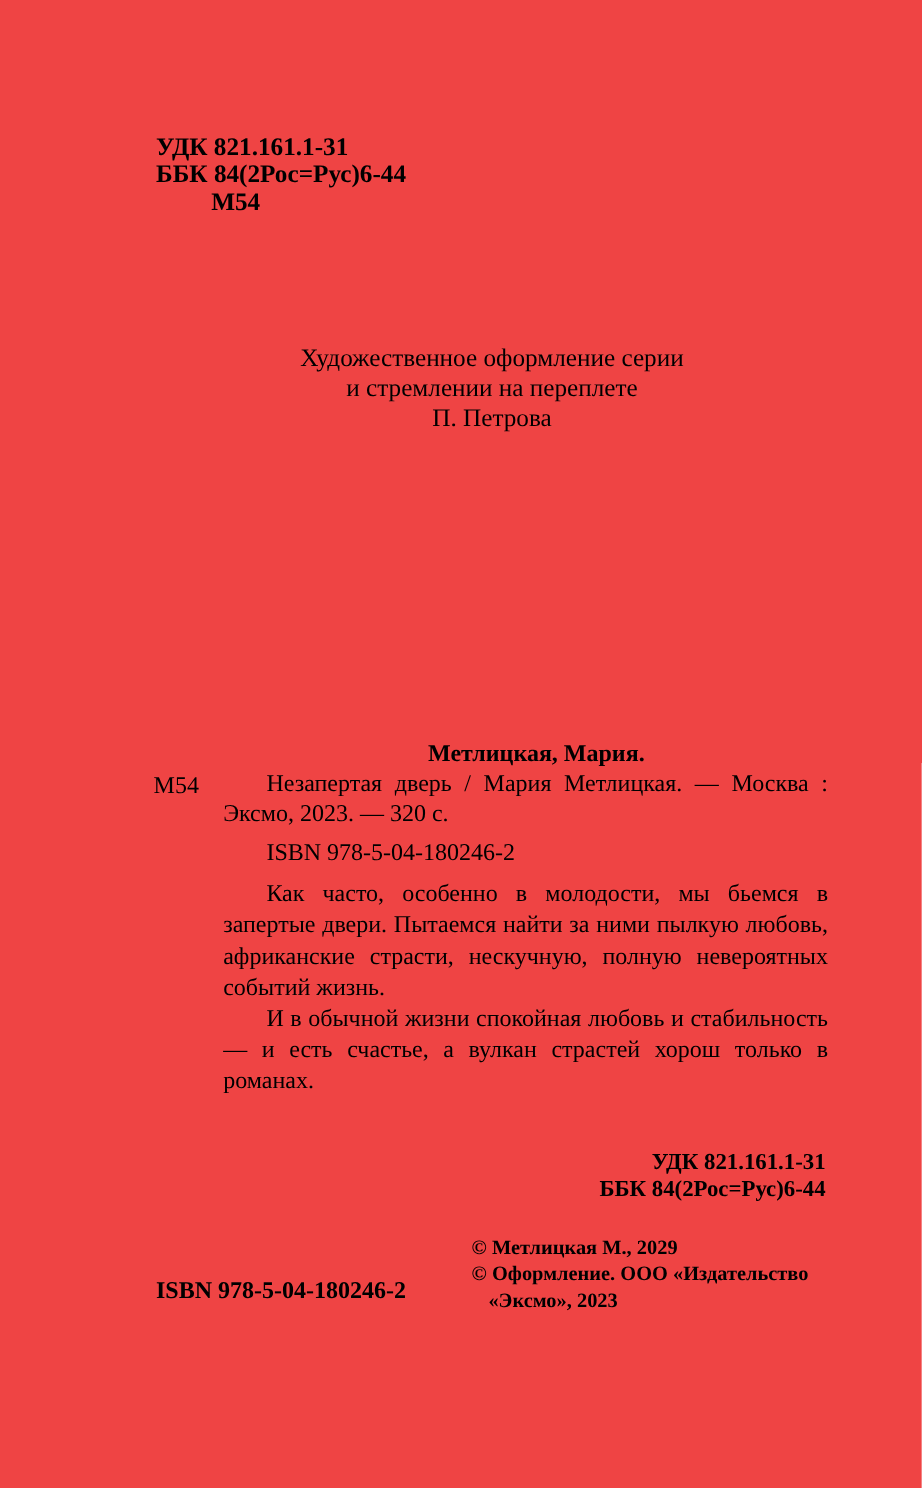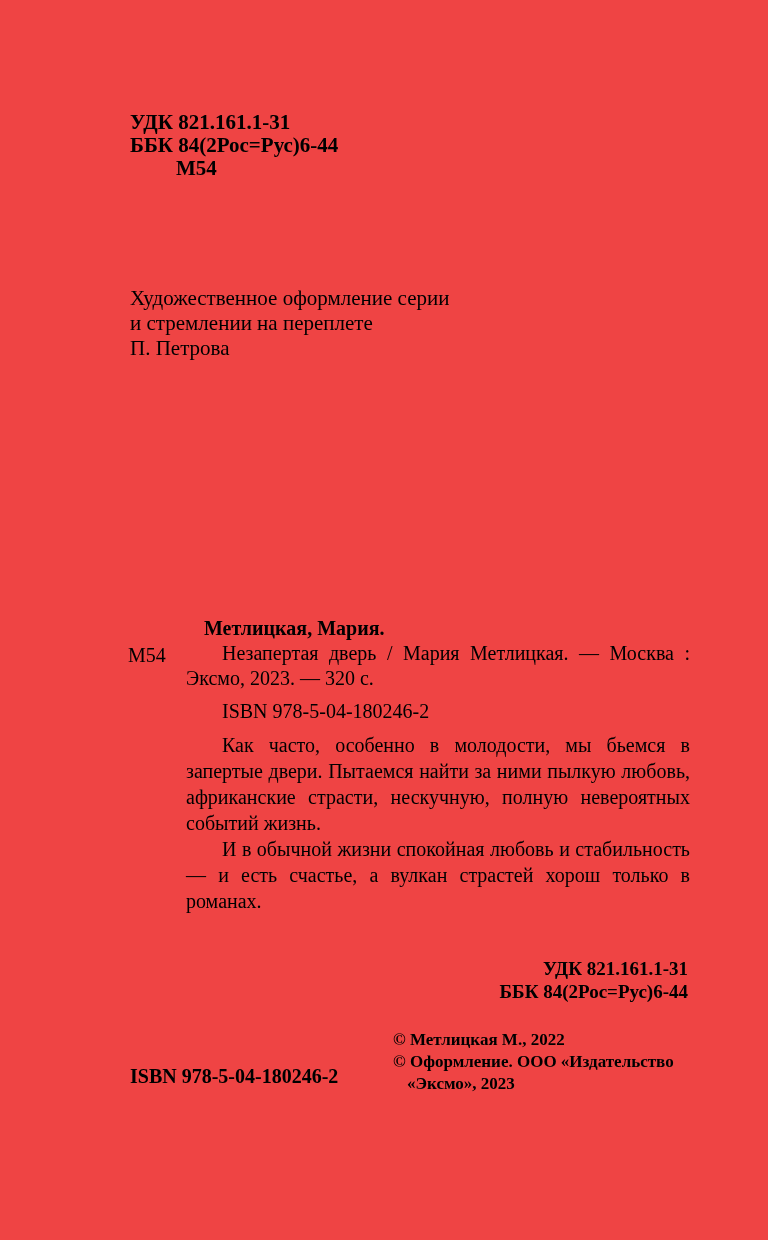--- a/index.html
+++ b/index.html
@@ -32,38 +32,39 @@
   }
   .top-codes .m54 {
     padding-left: 46px;
   }
   
   .design-credit {
     position: absolute;
     left: 130px;
     top: 286px;
     width: 560px;
-    text-align: left;
+    text-align: center;
     font-size: 21px;
     line-height: 25px;
   }
   .design-credit .italic {
   }
   
   .catalog {
     position: absolute;
     left: 128px;
     top: 616px;
     width: 562px;
     font-size: 20px;
     line-height: 25px;
   }
   .catalog .author {
     margin-left: 76px;
     font-weight: bold;
+    text-align: center;
   }
   .catalog .margin-code {
     position: absolute;
     left: 0;
     top: 27px;
   }
   .catalog .entry-body {
     margin: 0 0 0 58px;
     text-indent: 36px;
     text-align: justify;
@@ -148,18 +149,18 @@
   </div>
 
   <div class="bottom-codes">
     <div>УДК 821.161.1-31</div>
     <div>ББК 84(2Рос=Рус)6-44</div>
   </div>
 
   <div class="footer-isbn">ISBN 978-5-04-180246-2</div>
 
   <div class="copyright">
-    <div>© Метлицкая М., 2022</div>
+    <div>© Метлицкая М., 2029</div>
     <div>© Оформление. ООО «Издательство</div>
     <div class="wrap-indent">«Эксмо», 2023</div>
   </div>
 
 </div>
 
 </body></html>

